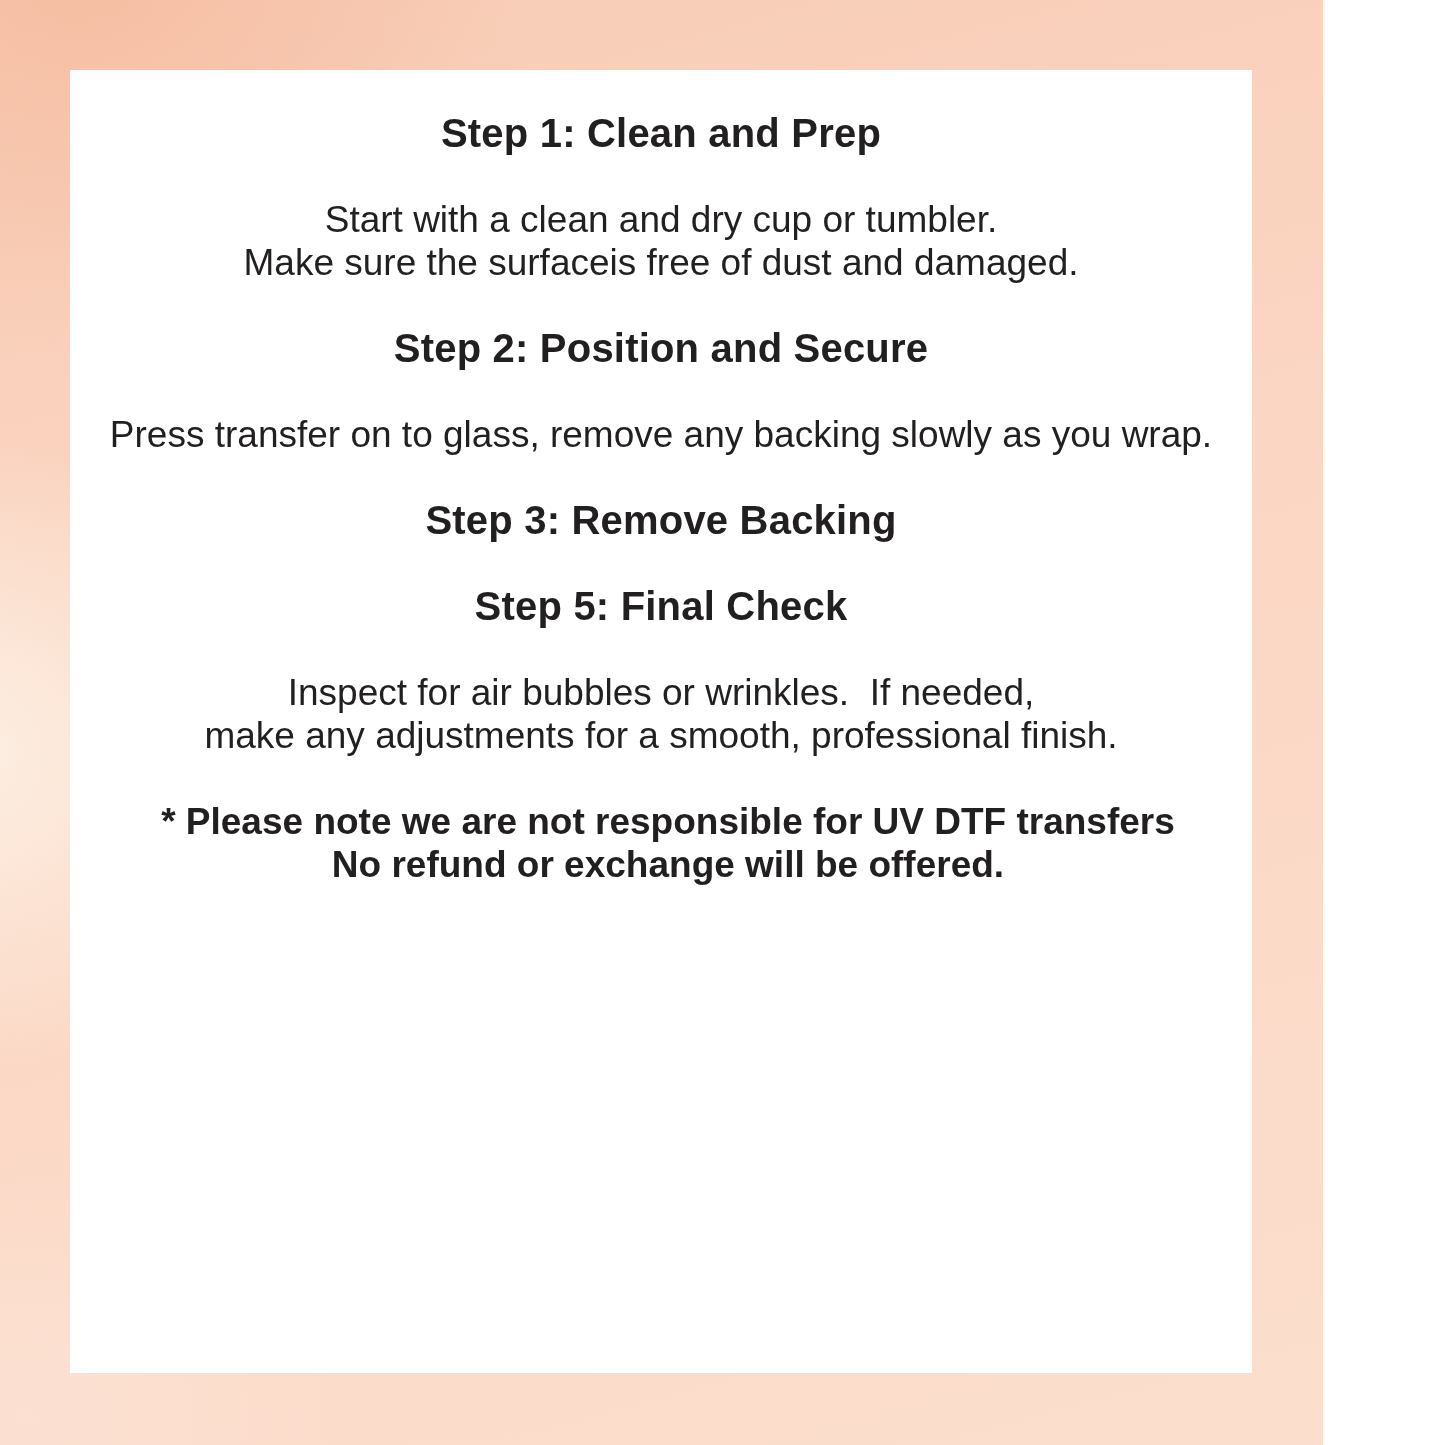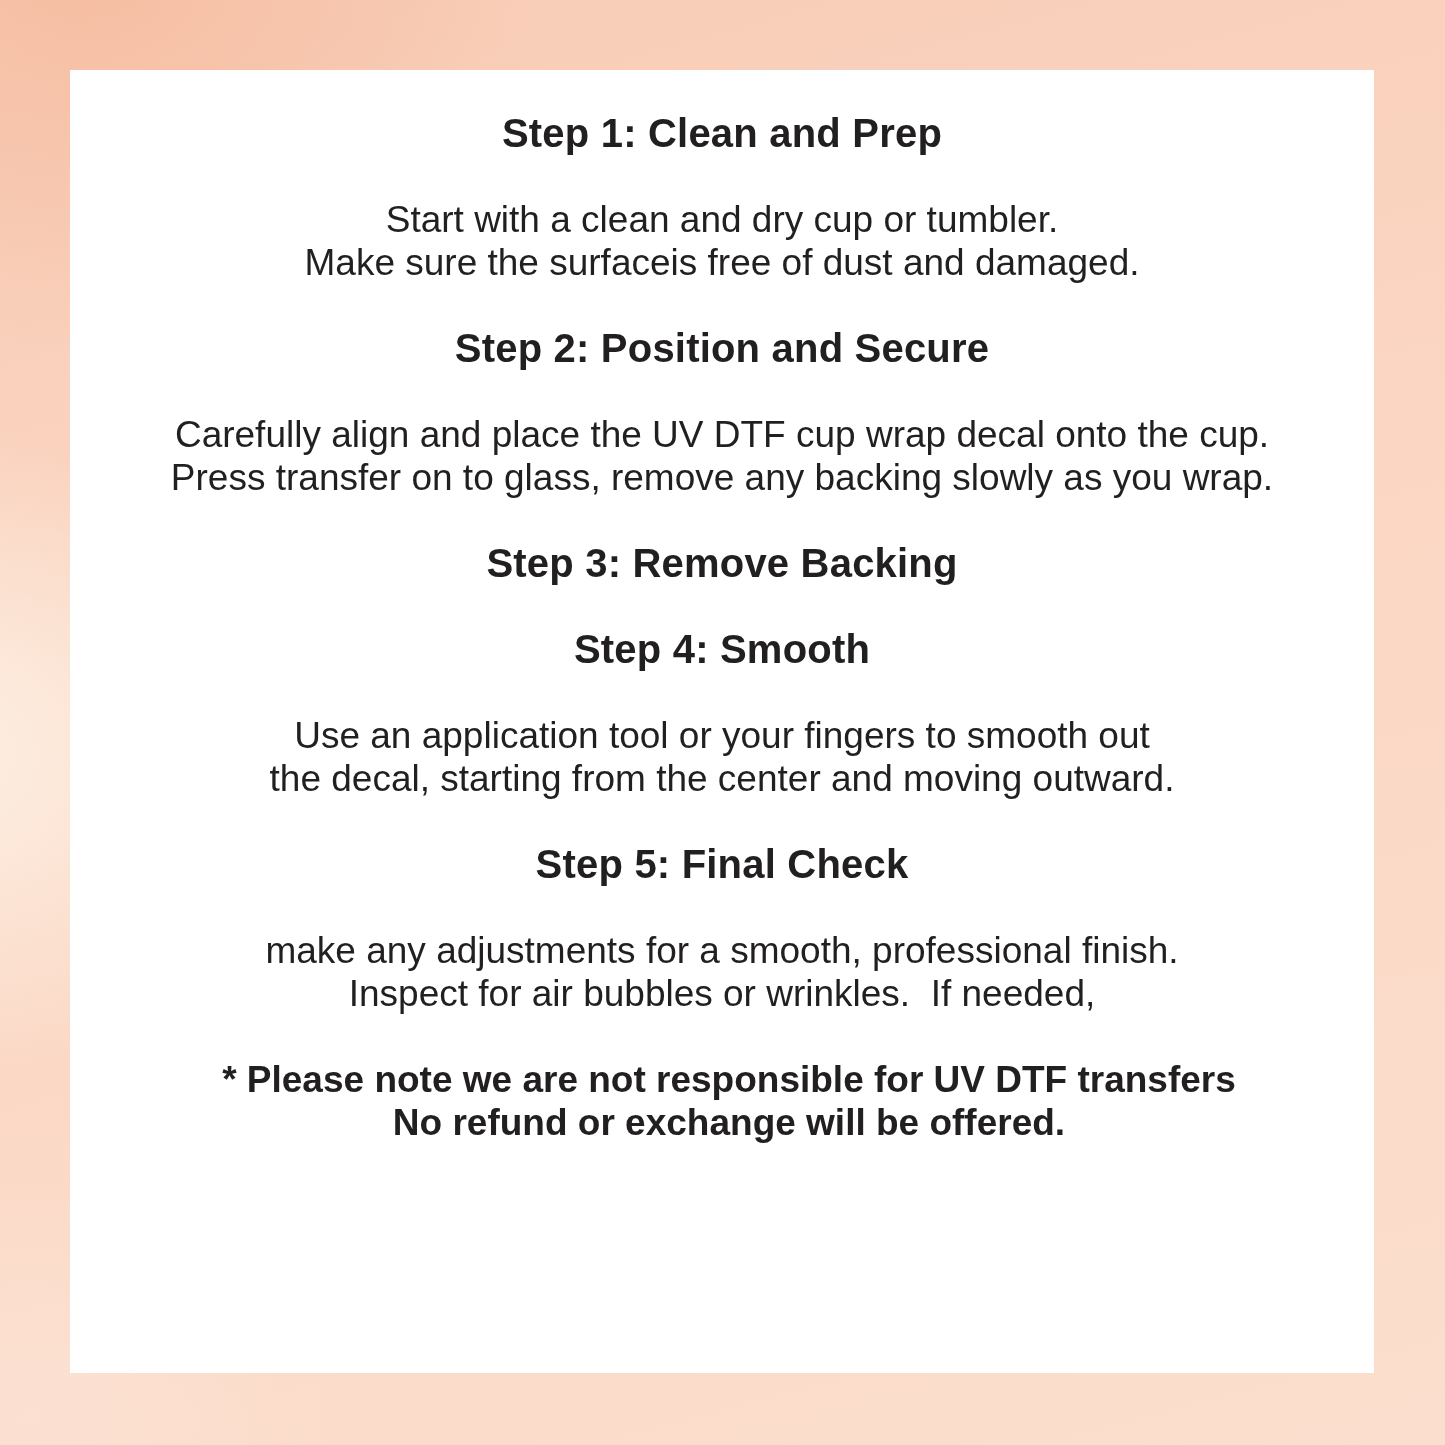--- a/index.html
+++ b/index.html
@@ -3,21 +3,21 @@
 <meta charset="utf-8">
 <style>
   * { margin: 0; padding: 0; box-sizing: border-box; }
   html, body { width: 1445px; height: 1445px; }
   body {
     font-family: "Liberation Sans", sans-serif;
     color: #221f20;
   }
   .canvas {
     position: relative;
-    width: 1445px;
+    width: 1323px;
     height: 1445px;
     overflow: hidden;
     background:
       radial-gradient(620px 520px at -4% 52%, rgba(253,242,230,0.95), rgba(253,242,230,0) 62%),
       radial-gradient(520px 420px at 2% 98%, rgba(252,226,212,0.85), rgba(252,226,212,0) 60%),
       radial-gradient(760px 620px at 6% -2%, rgba(245,188,160,0.9), rgba(245,188,160,0) 62%),
       linear-gradient(165deg, #f8ccb6 0%, #fbd7c4 48%, #fbdecd 100%);
   }
   .card {
     position: absolute;
@@ -64,42 +64,34 @@
       <div class="step-heading">Step 1: Clean and Prep</div>
       <div class="step-body">
         <div class="body-line">Start with a clean and dry cup or tumbler.</div>
         <div class="body-line">Make sure the surfaceis free of dust and damaged.</div>
       </div>
     </section>
 
     <section>
       <div class="step-heading">Step 2: Position and Secure</div>
       <div class="step-body">
-        <div class="body-line">Carefully align and place the UV DTF cup wrap decal onto the cup.</div>
         <div class="body-line">Press transfer on to glass, remove any backing slowly as you wrap.</div>
       </div>
     </section>
 
     <section>
       <div class="step-heading">Step 3: Remove Backing</div>
     </section>
 
-    <section>
-      <div class="step-heading">Step 4: Smooth</div>
-      <div class="step-body">
-        <div class="body-line">Use an application tool or your fingers to smooth out</div>
-        <div class="body-line">the decal, starting from the center and moving outward.</div>
-      </div>
-    </section>
 
     <section>
       <div class="step-heading">Step 5: Final Check</div>
       <div class="step-body">
+        <div class="body-line">Inspect for air bubbles or wrinkles.  If needed,</div>
         <div class="body-line">make any adjustments for a smooth, professional finish.</div>
-        <div class="body-line">Inspect for air bubbles or wrinkles.  If needed,</div>
       </div>
     </section>
 
     <section class="disclaimer">
       <div class="body-line">* Please note we are not responsible for UV DTF transfers</div>
       <div class="body-line">No refund or exchange will be offered.</div>
     </section>
 
   </div>
 </div>

